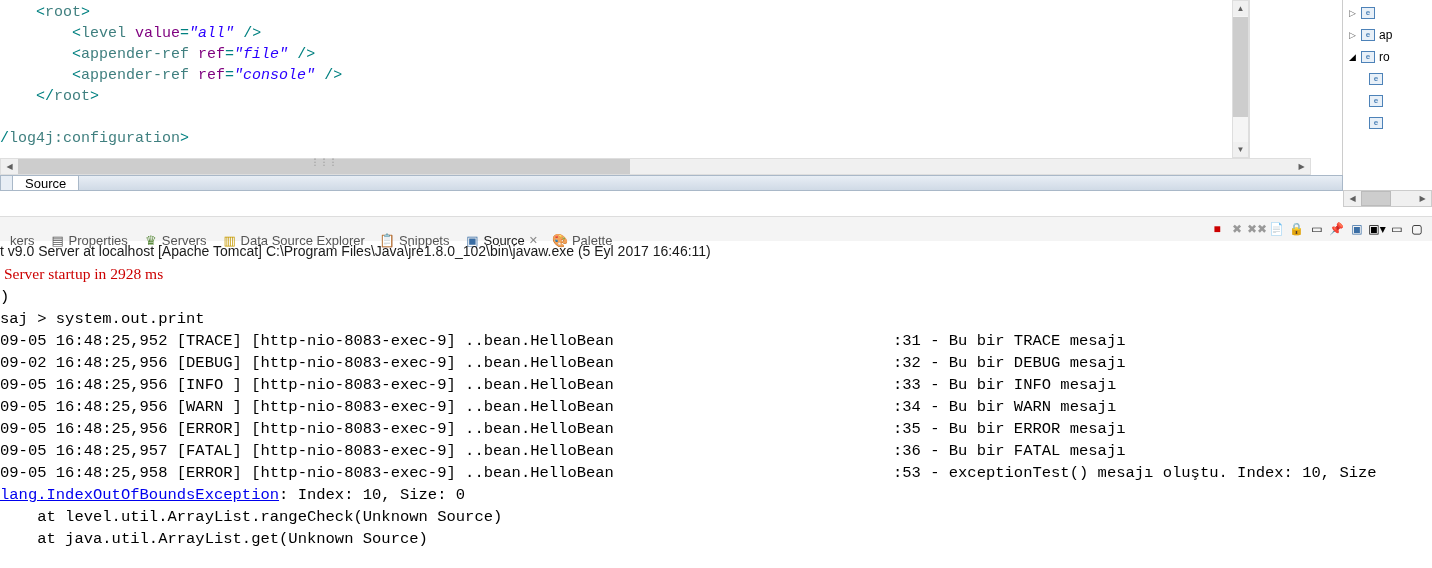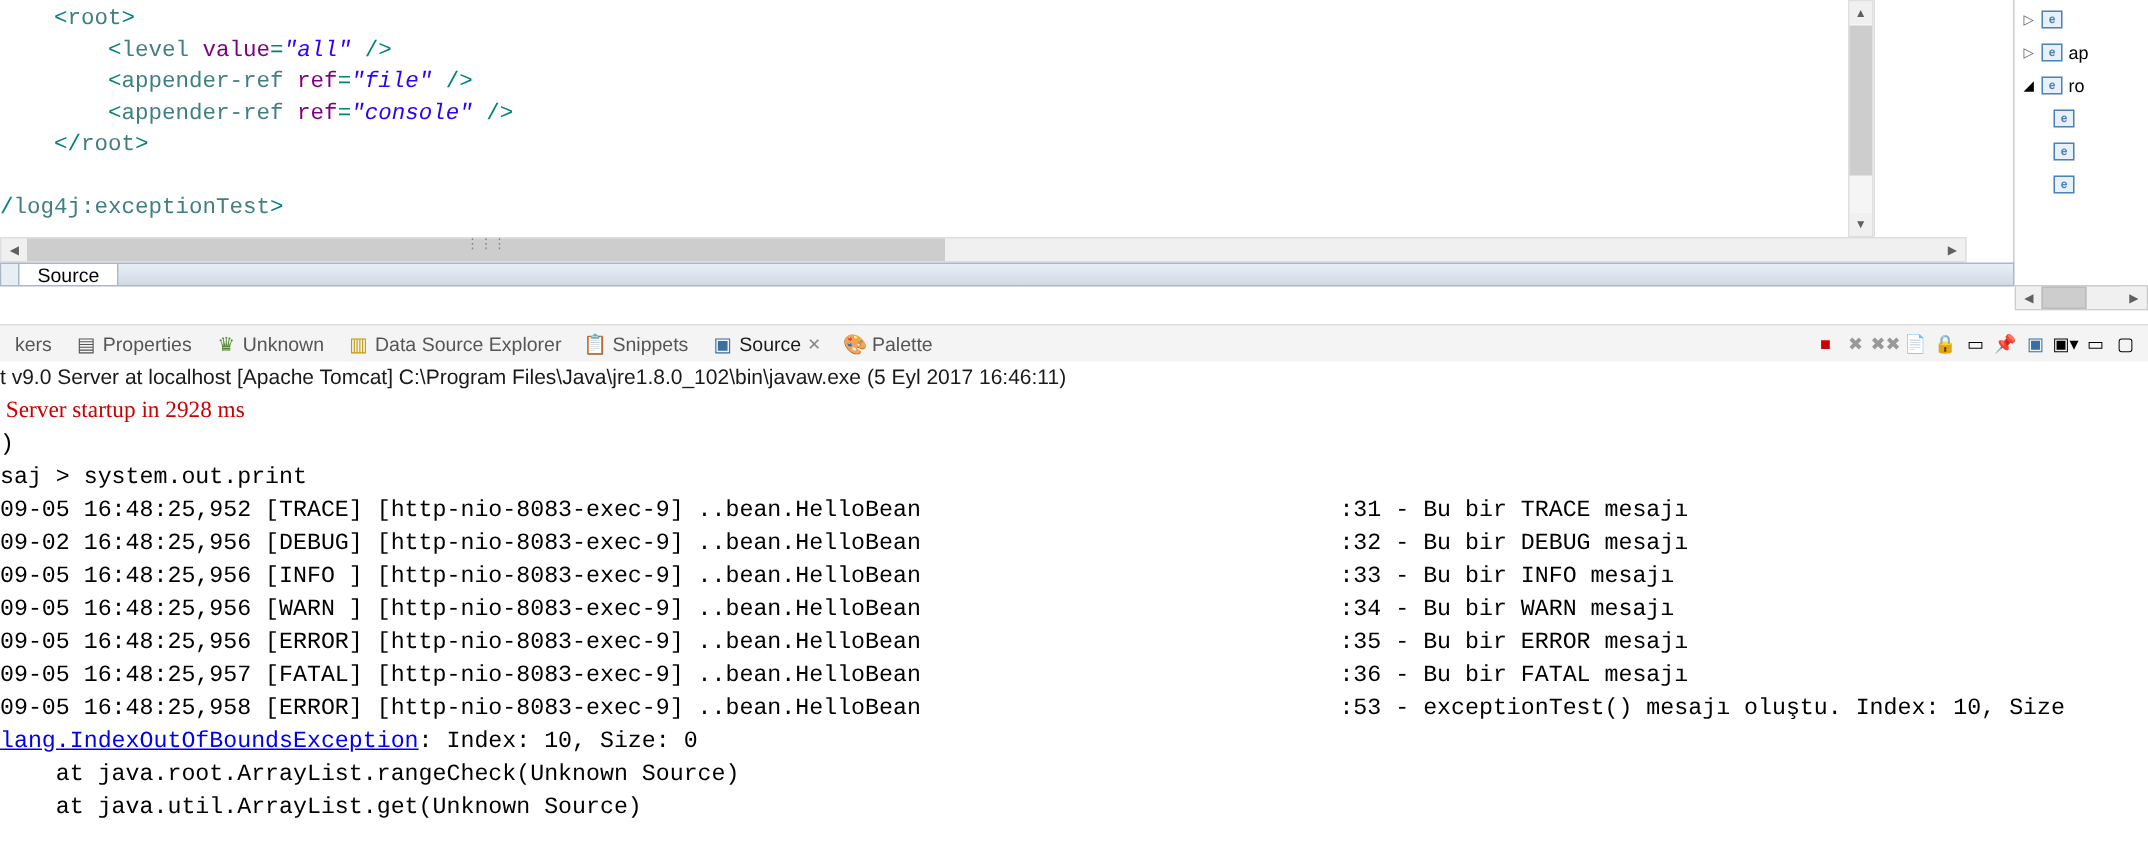--- a/index.html
+++ b/index.html
@@ -23,21 +23,21 @@
 .vscroll-thumb { position:absolute; top:16px; left:0; right:0; height:100px; background:#cdcdcd; }
 .vscroll-arrow { position:absolute; left:0; right:0; height:15px; background:#f0f0f0; display:flex; align-items:center; justify-content:center; font-size:8px; color:#606060; }
 .editor-hscroll { position:absolute; top:158px; left:0; width:1311px; height:17px; background:#f0f0f0; border:1px solid #dedede; display:flex; align-items:center; }
 .ehscroll-arrow { width:17px; height:15px; display:flex; align-items:center; justify-content:center; font-size:8px; color:#606060; }
 .ehscroll-track { flex:1; position:relative; height:15px; }
 .ehscroll-thumb { position:absolute; left:0; width:48%; height:15px; background:#cdcdcd; }
 .ehscroll-grip { font-size:9px; color:#888; position:relative; top:-2px; }
 .source-tab-bar { position:absolute; top:175px; left:0; width:1343px; height:16px; background:linear-gradient(#e8eef5,#d0dae6); border:1px solid #a9b8c8; display:flex; align-items:stretch; }
 .source-tab-stub { width:12px; border-right:1px solid #a9b8c8; background:#e8eef5; }
 .source-tab { background:#fff; padding:0 12px; display:flex; align-items:center; border:1px solid #a9b8c8; border-top:none; border-bottom:none; margin-left:-1px; }
-.bottom-views { position:absolute; top:216px; left:0; right:0; height:25px; background:#f4f4f4; display:flex; align-items:center; padding:0 2px; border-top:1px solid #ddd; }
+.bottom-views { position:absolute; top:216px; left:0; right:0; height:25px; background:#f4f4f4; display:flex; padding:12px 2px; border-top:1px solid #ddd; }
 .view-tab { display:flex; align-items:center; padding:0 8px; height:23px; color:#555; cursor:pointer; }
 .view-tab.active { color:#1a1a1a; }
 .view-icon { width:14px; height:14px; margin-right:4px; display:inline-flex; align-items:center; justify-content:center; }
 .view-close { margin-left:4px; color:#888; font-size:11px; }
 .toolbar-right { margin-left:auto; display:flex; align-items:center; gap:2px; padding-right:4px; }
 .tool-btn { width:18px; height:18px; display:flex; align-items:center; justify-content:center; font-size:12px; cursor:pointer; }
 .console-status { position:absolute; top:241px; left:0; right:0; height:22px; padding:2px 4px 2px 0; font-size:14px; color:#1a1a1a; }
 .console-output { position:absolute; top:263px; left:0; right:0; bottom:0; font-family:Consolas,"Courier New",monospace; font-size:15.5px; line-height:22px; white-space:pre; overflow:hidden; padding-left:0; }
 .log-red { color:#cc0000;font-family:Liberation Serif, serif; }
 .log-blue { color:#0000ee; text-decoration:underline; }
@@ -46,21 +46,21 @@
 </head>
 <body>
 
 <div class="editor-area">
   <div class="code-block">    <span class="tag-bracket">&lt;</span><span class="tag-name">root</span><span class="tag-bracket">&gt;</span>
         <span class="tag-bracket">&lt;</span><span class="tag-name">level</span> <span class="attr-name">value</span><span class="tag-bracket">=</span><span class="attr-value">"all"</span> <span class="tag-bracket">/&gt;</span>
         <span class="tag-bracket">&lt;</span><span class="tag-name">appender-ref</span> <span class="attr-name">ref</span><span class="tag-bracket">=</span><span class="attr-value">"file"</span> <span class="tag-bracket">/&gt;</span>
         <span class="tag-bracket">&lt;</span><span class="tag-name">appender-ref</span> <span class="attr-name">ref</span><span class="tag-bracket">=</span><span class="attr-value">"console"</span> <span class="tag-bracket">/&gt;</span>
     <span class="tag-bracket">&lt;/</span><span class="tag-name">root</span><span class="tag-bracket">&gt;</span>
 
-<span class="tag-bracket">/</span><span class="tag-name">log4j:exceptionTest</span><span class="tag-bracket">&gt;</span></div>
+<span class="tag-bracket">/</span><span class="tag-name">log4j:configuration</span><span class="tag-bracket">&gt;</span></div>
 
   <div class="editor-vscroll">
     <div class="vscroll-arrow" style="top:0">▲</div>
     <div class="vscroll-thumb"></div>
     <div class="vscroll-arrow" style="bottom:0">▼</div>
   </div>
   <div style="position:absolute;top:0;right:89px;width:4px;height:158px;background:#fff;border-left:1px solid #dedede"></div>
 
   <div class="editor-hscroll">
     <div class="ehscroll-arrow">◀</div>
@@ -121,21 +121,21 @@
 <div class="bottom-views">
   <div class="view-tab markers-cut">
       <span>kers</span>
     </div>
   <div class="view-tab">
       <span class="view-icon">▤</span>
       <span>Properties</span>
     </div>
   <div class="view-tab">
       <span class="view-icon" style="color:#5d8c3f">♛</span>
-      <span>Unknown</span>
+      <span>Servers</span>
     </div>
   <div class="view-tab">
       <span class="view-icon" style="color:#c79a00">▥</span>
       <span>Data Source Explorer</span>
     </div>
   <div class="view-tab">
       <span class="view-icon">📋</span>
       <span>Snippets</span>
     </div>
   <div class="view-tab active">
@@ -168,14 +168,14 @@
 <span>)</span>
 <span>saj &gt; system.out.print</span>
 <span>09-05 16:48:25,952 [TRACE] [http-nio-8083-exec-9] ..bean.HelloBean                              :31 - Bu bir TRACE mesajı</span>
 <span>09-02 16:48:25,956 [DEBUG] [http-nio-8083-exec-9] ..bean.HelloBean                              :32 - Bu bir DEBUG mesajı</span>
 <span>09-05 16:48:25,956 [INFO ] [http-nio-8083-exec-9] ..bean.HelloBean                              :33 - Bu bir INFO mesajı</span>
 <span>09-05 16:48:25,956 [WARN ] [http-nio-8083-exec-9] ..bean.HelloBean                              :34 - Bu bir WARN mesajı</span>
 <span>09-05 16:48:25,956 [ERROR] [http-nio-8083-exec-9] ..bean.HelloBean                              :35 - Bu bir ERROR mesajı</span>
 <span>09-05 16:48:25,957 [FATAL] [http-nio-8083-exec-9] ..bean.HelloBean                              :36 - Bu bir FATAL mesajı</span>
 <span>09-05 16:48:25,958 [ERROR] [http-nio-8083-exec-9] ..bean.HelloBean                              :53 - exceptionTest() mesajı oluştu. Index: 10, Size</span>
 <span class="log-blue">lang.IndexOutOfBoundsException</span><span>: Index: 10, Size: 0</span>
-<span>    at java.root.ArrayList.rangeCheck(Unknown Source)</span>
+<span>    at level.util.ArrayList.rangeCheck(Unknown Source)</span>
 <span>    at java.util.ArrayList.get(Unknown Source)</span></div>
 
 </body></html>

